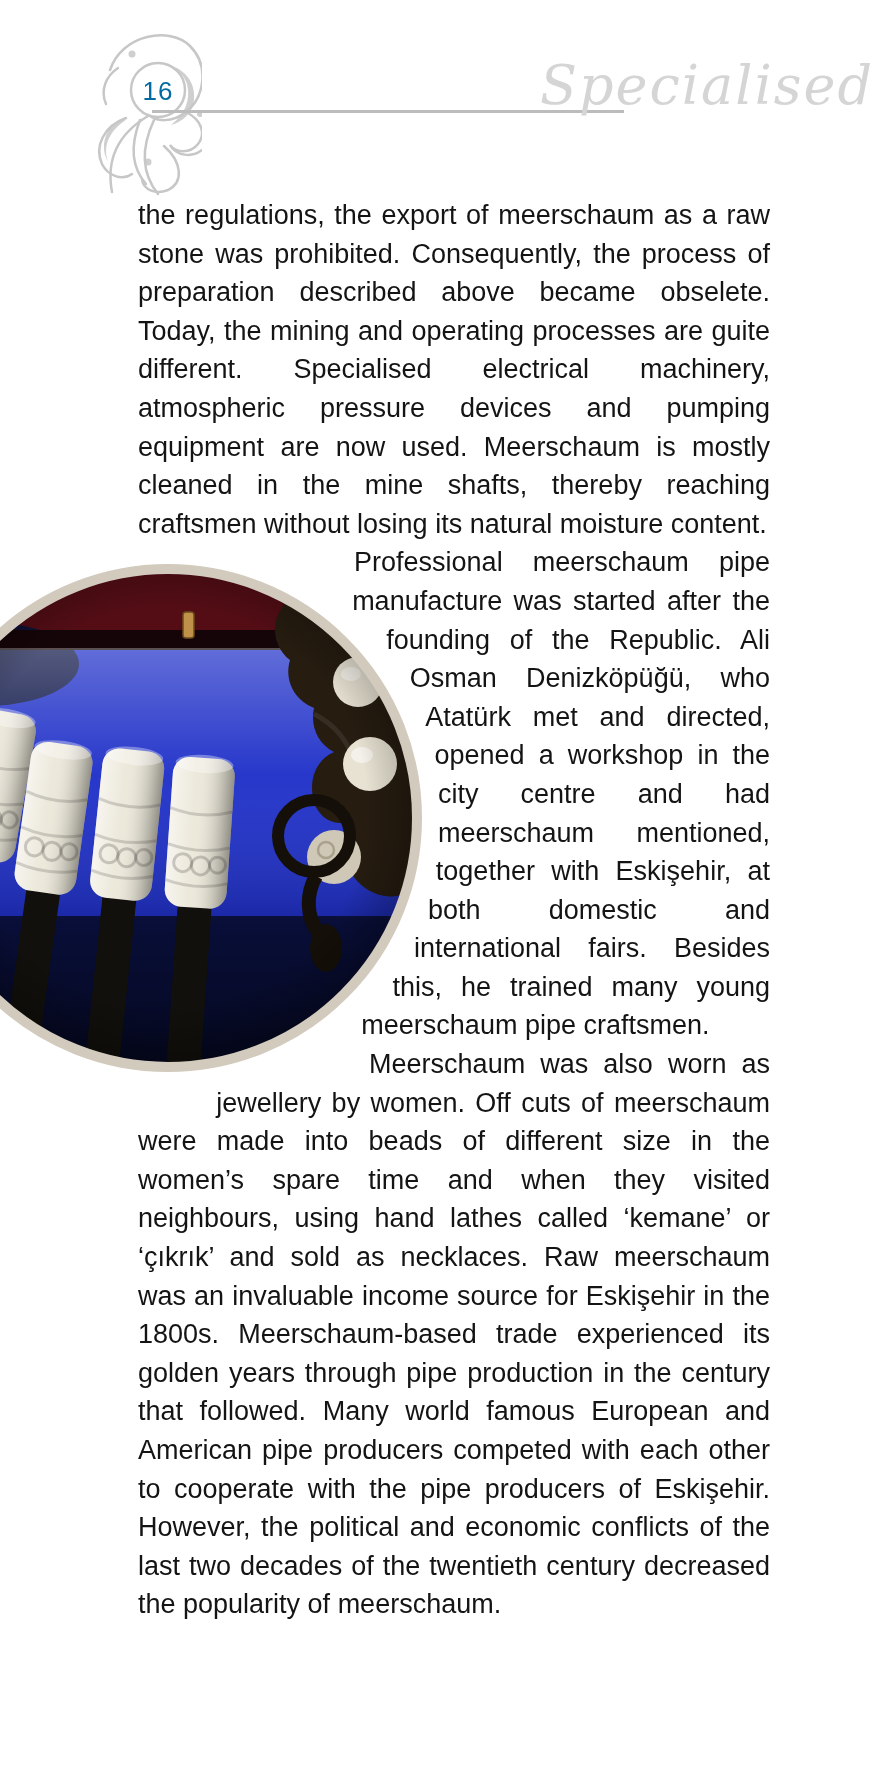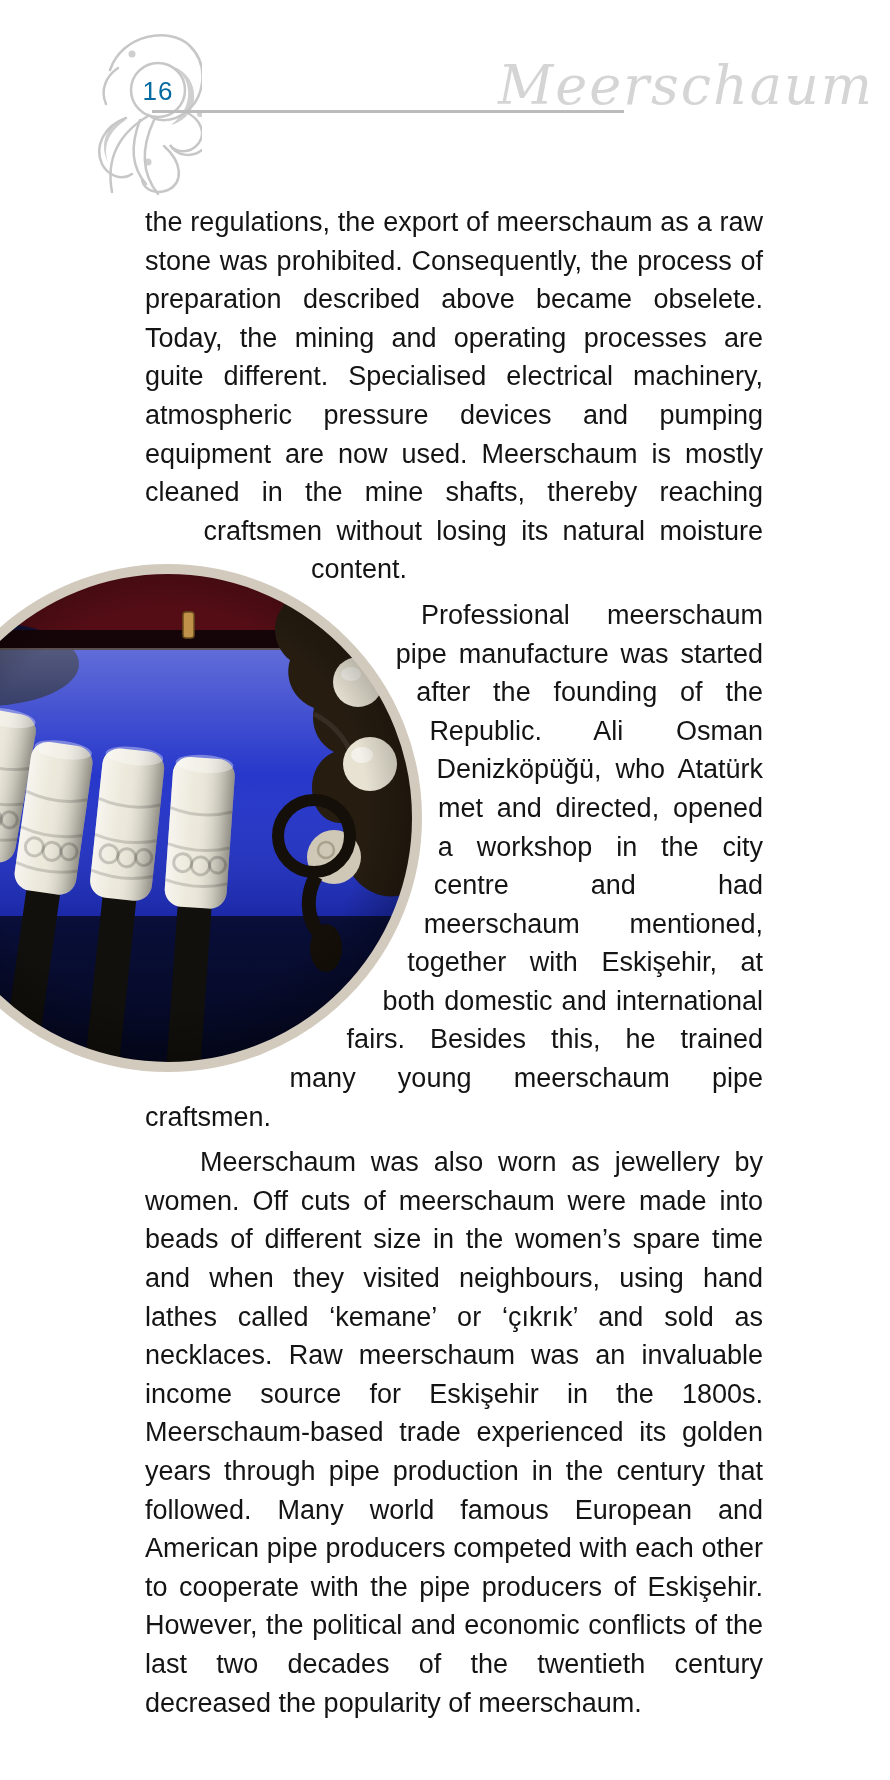--- a/index.html
+++ b/index.html
@@ -21,21 +21,21 @@
   }
   
   .photo { position:absolute; left:-86px; top:564px; width:508px; height:508px; }
   
   .article {
     position:absolute; left:0; top:0; width:890px; box-sizing:border-box;
     padding:196px 120px 0 138px;
     font-size:27px; line-height:38.6px; color:#141414;
     text-align:justify; hyphens:none;
   }
-  .article p { margin:7px; }
+  .article p { margin:0; }
   .article p + p { text-indent:55px; }
   .photo-spacer {
     float:left; width:302px; height:892px;
     shape-outside: circle(254px at 30px 622px);
     shape-margin:16px;
   }
 </style>
 </head>
 <body>
 
@@ -57,21 +57,21 @@
       <path d="M 112,38 C 132,41 144,56 142,74 C 140,88 130,96 119,99 C 133,88 139,74 135,58 C 132,48 123,42 112,38 Z"></path>
       <path d="M 74,94 C 58,104 50,120 56,136 C 48,122 52,104 66,95 Z"></path>
       <circle cx="80" cy="28" r="3.5"></circle>
       <circle cx="148" cy="88" r="3"></circle>
       <circle cx="96" cy="136" r="3.5"></circle>
     </g>
   </svg>
 
   <div class="page-number">16</div>
   <div class="header-rule"></div>
-  <div class="script-title">Meerschaum</div>
+  <div class="script-title">Specialised</div>
 
   <svg class="photo" viewBox="0 0 508 508" role="img" aria-label="Carved white meerschaum pipe bowls on dark stems in a blue velvet lined case with a bronze bead ornament">
     <defs>
       <clipPath id="cp">
           <circle cx="254" cy="254" r="245"></circle>
         </clipPath>
       <linearGradient id="sheenV" x1="0" y1="0" x2="0" y2="1">
         <stop offset="0" stop-color="#ffffff" stop-opacity="0.30"></stop>
         <stop offset="0.30" stop-color="#ffffff" stop-opacity="0.04"></stop>
         <stop offset="0.65" stop-color="#000000" stop-opacity="0.18"></stop>

